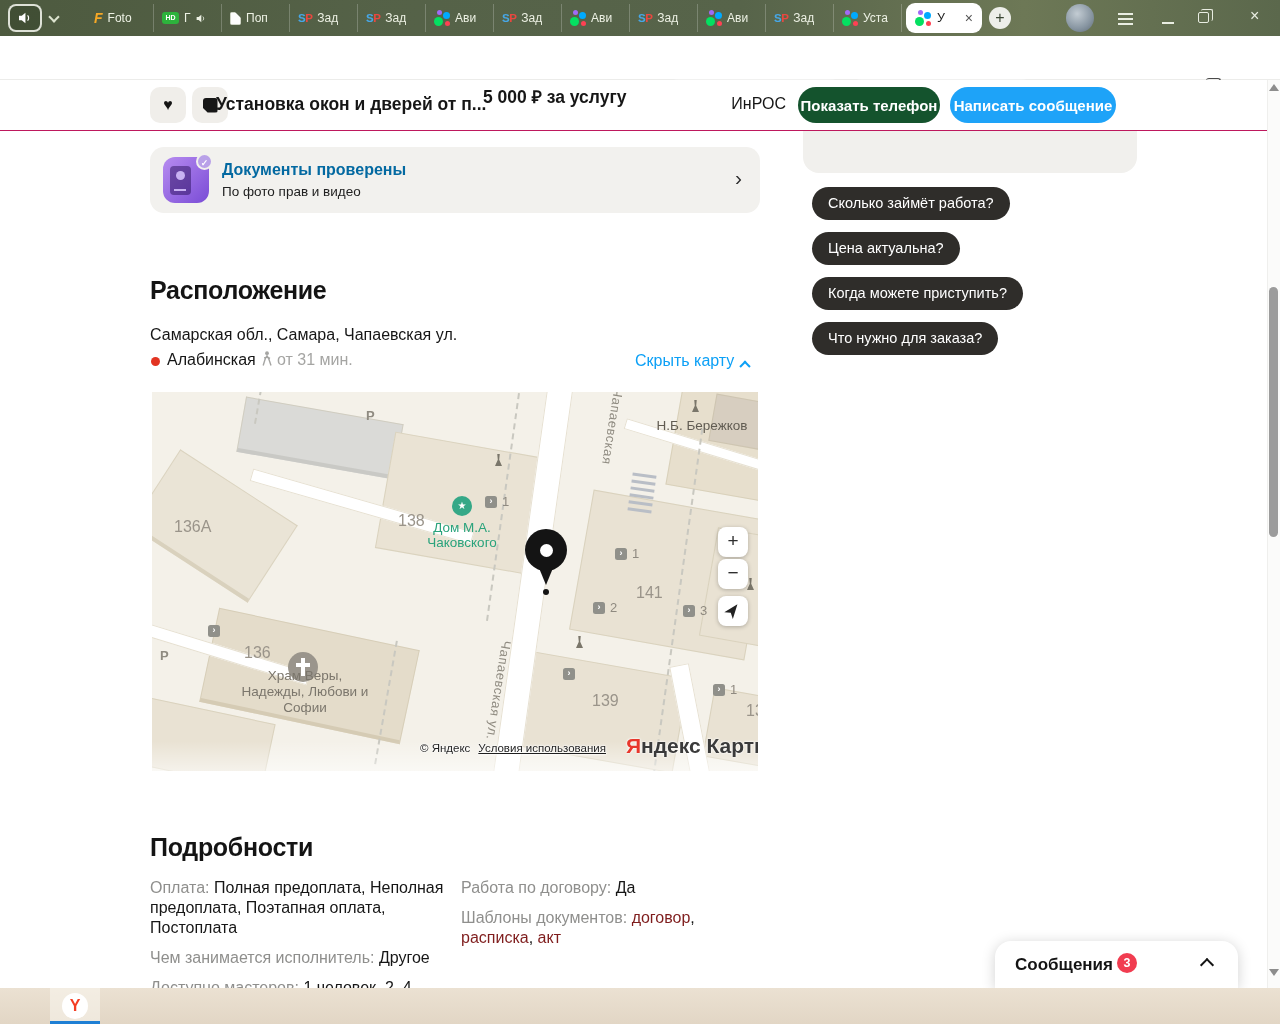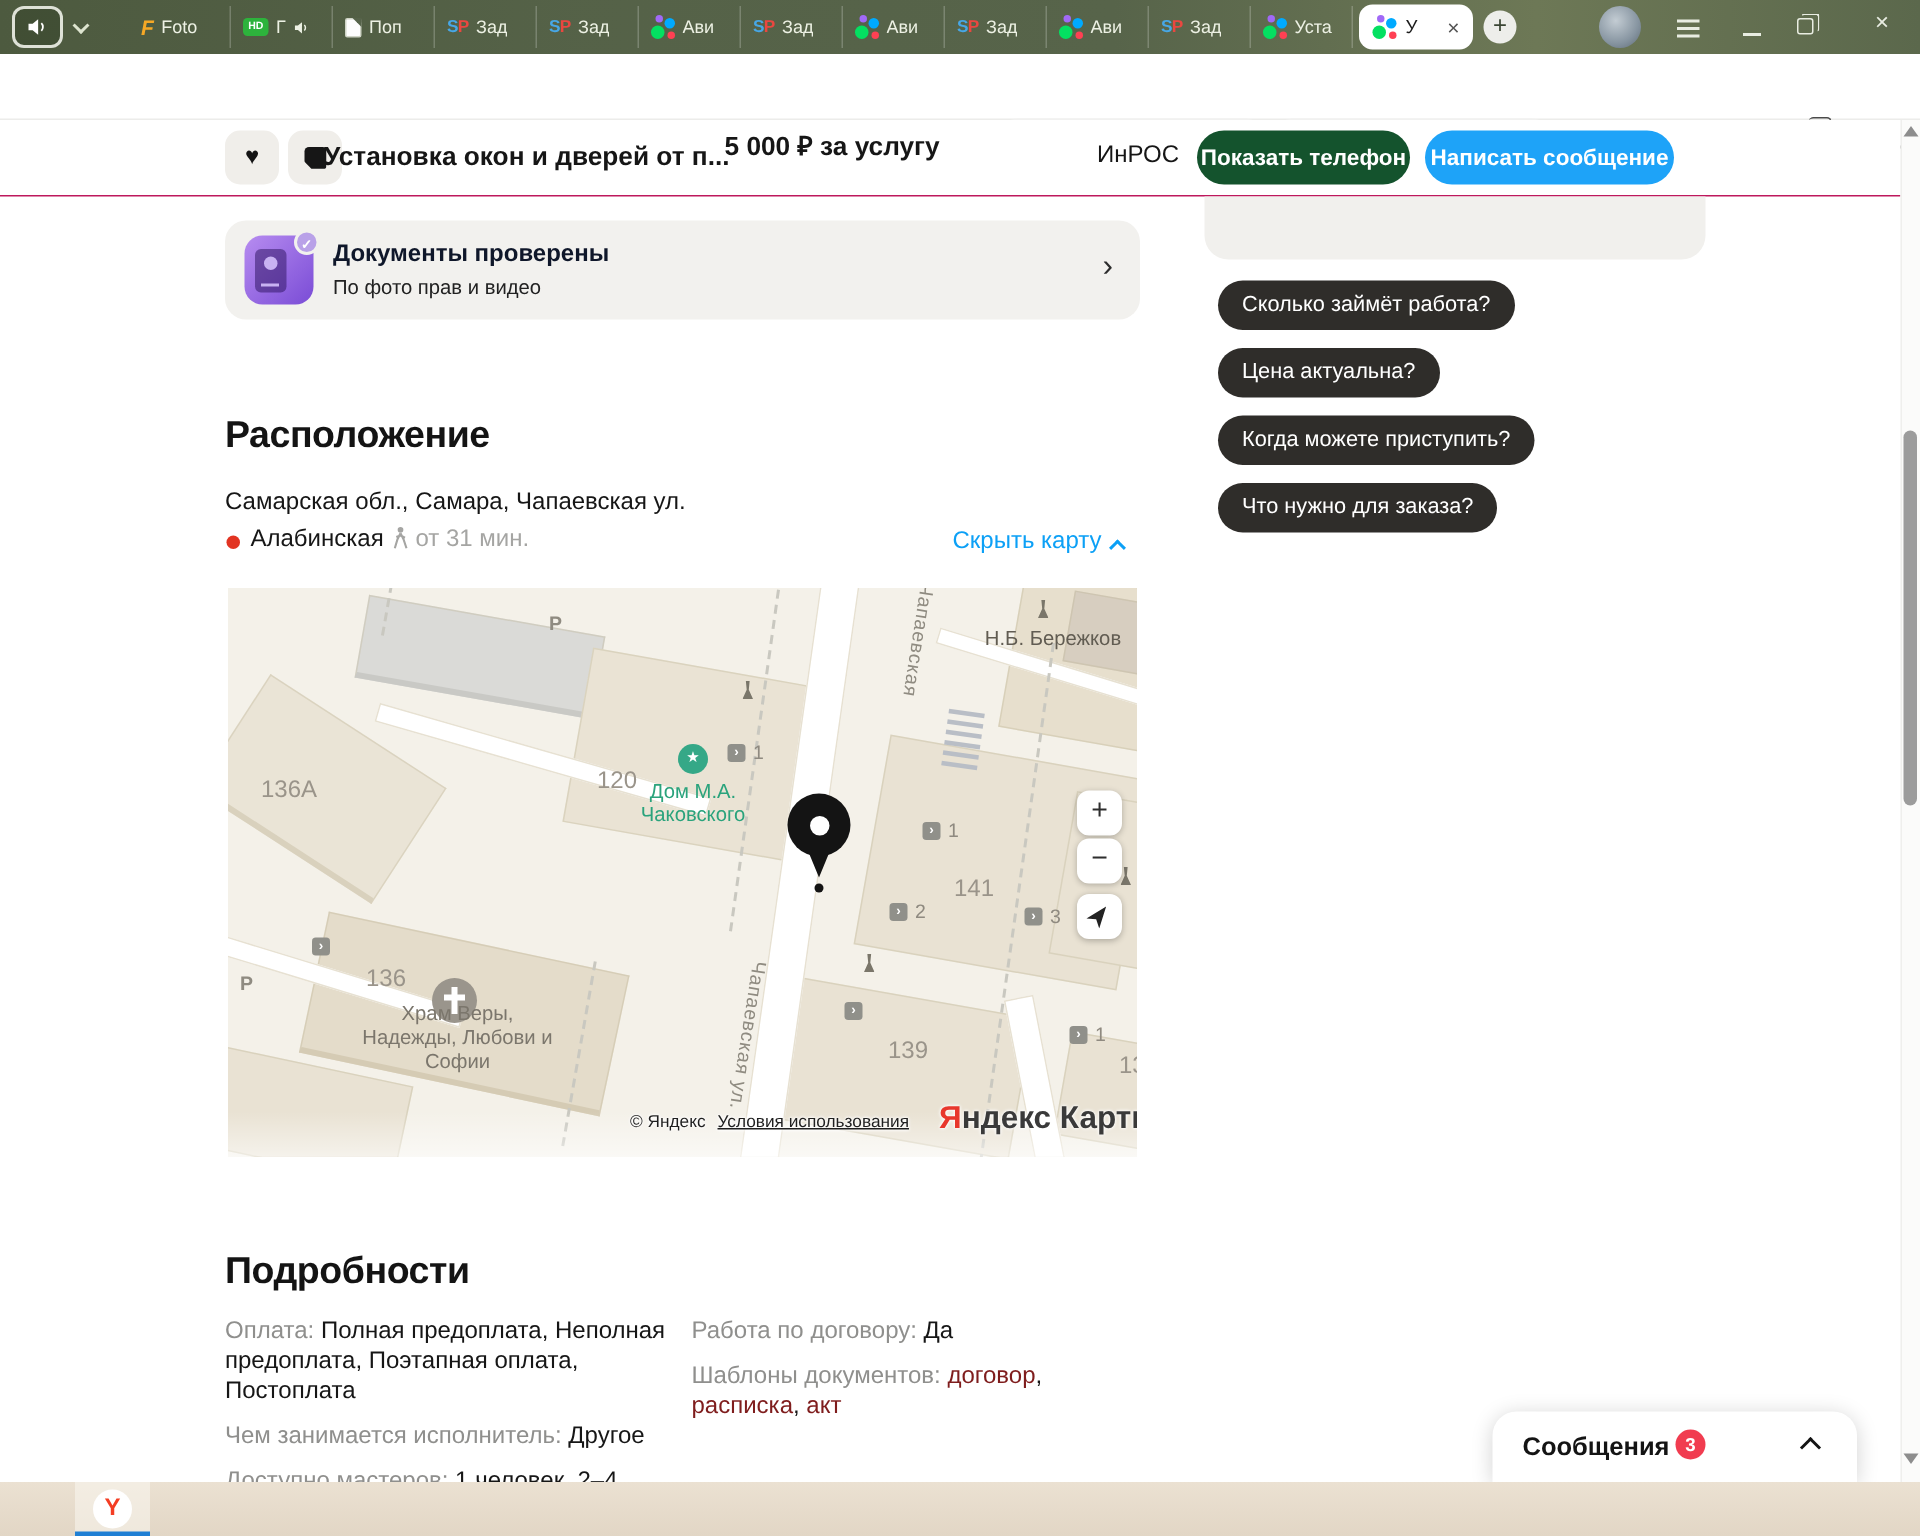--- a/index.html
+++ b/index.html
@@ -111,21 +111,21 @@
   
   .banner { position:absolute; left:150px; top:147px; width:610px; height:66px; background:#f2f1ee; border-radius:14px; }
   .doc-ic { position:absolute; left:13px; top:10px; width:46px; height:46px; border-radius:12px;
     background:linear-gradient(135deg,#b78cf0,#7a4cd6); }
   .doc-ic .card { position:absolute; left:7px; top:9px; width:21px; height:29px; border-radius:4px; background:rgba(42,16,92,.5); }
   .doc-ic .card::before { content:""; position:absolute; left:5.5px; top:5px; width:9px; height:9px; border-radius:50%; background:#c8b2f2; }
   .doc-ic .card::after { content:""; position:absolute; left:4px; bottom:4px; width:12px; height:2.5px; background:#c8b2f2; }
   .doc-badge { position:absolute; right:-4px; top:-4px; width:17px; height:17px; border-radius:50%;
     background:#b9a1e8; border:2.5px solid #f2f1ee; color:#fff; font-size:9px; font-weight:bold; text-align:center; line-height:16px; }
   .doc-badge::before{content:"✓";}
-  .banner-title { position:absolute; left:72px; top:14px; font-size:16px; font-weight:bold; color:#0f172a; }
+  .banner-title { position:absolute; left:72px; top:14px; font-size:16px; font-weight:bold; color:#0369a1; }
   .banner-sub { position:absolute; left:72px; top:37px; font-size:13.5px; color:#222; }
   .banner-chev { position:absolute; right:18px; top:19px; font-size:21px; color:#2d2d2d; }
   .banner-chev::before{content:"›";}
 
   
   .qa { position:absolute; left:812px; height:33px; border-radius:17px; background:#2f2d2a; color:#fff;
     font-size:14.5px; line-height:33px; padding:0 16px; white-space:nowrap; }
 
   
   .h2 { position:absolute; left:150px; font-size:25px; font-weight:bold; color:#141414; letter-spacing:-.3px; }
@@ -425,21 +425,21 @@
     <div class="hatch abs" style="left:478px;top:78px;transform:rotate(8deg);">
         <i></i>
         <i></i>
         <i></i>
         <i></i>
         <i></i>
         <i></i>
       </div>
 
     <div class="mnum" style="left:22px;top:126px;">136А</div>
-    <div class="mnum" style="left:246px;top:120px;">120</div>
+    <div class="mnum" style="left:246px;top:120px;">138</div>
     <div class="poi-star" style="left:300px;top:104px;"></div>
     <div class="poi-name" style="left:255px;top:128px;width:110px;">Дом М.А. Чаковского</div>
     <div class="street" style="left:474px;top:-2px;transform:rotate(99deg);">Чапаевская</div>
     <div class="monu" style="left:540px;top:8px;"></div>
     <div class="berez" style="left:500px;top:26px;width:100px;text-align:center;">Н.Б. Бережков</div>
     <div class="mnum" style="left:484px;top:192px;">141</div>
     <div class="monu" style="left:343px;top:62px;"></div>
     <div class="monu" style="left:595px;top:186px;"></div>
     <div class="monu" style="left:424px;top:244px;"></div>
     <div class="ent" style="left:333px;top:104px;"></div>

